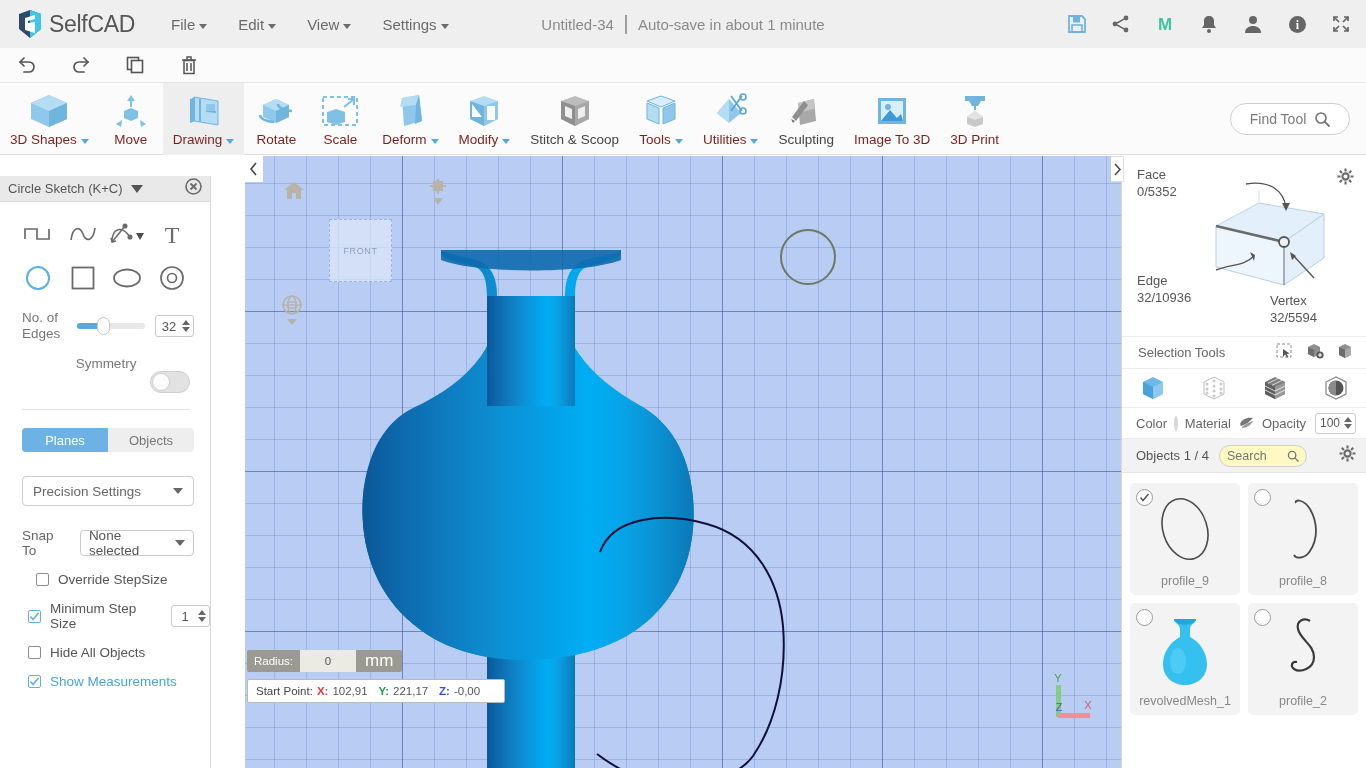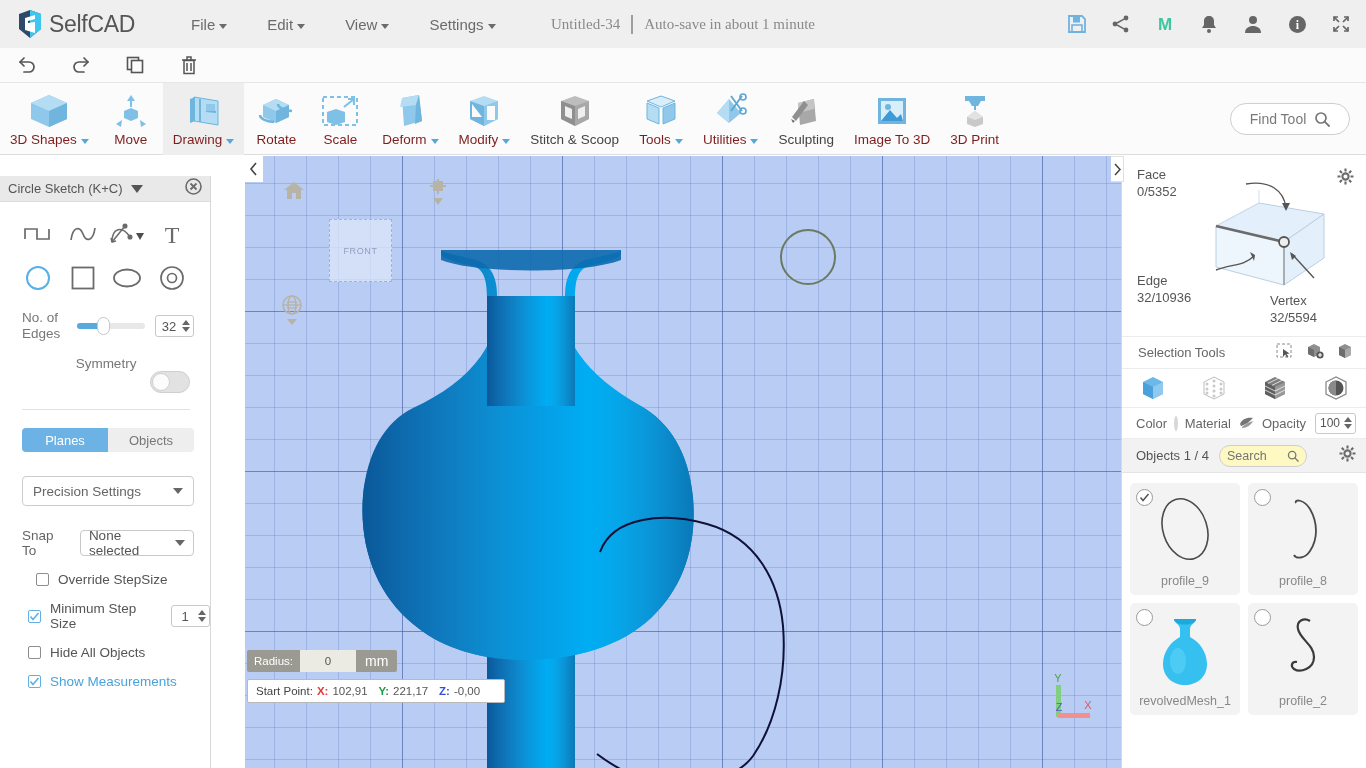--- a/index.html
+++ b/index.html
@@ -16,34 +16,34 @@
   .menubar {
     position: absolute; left: 0; top: 0; width: 1366px; height: 48px;
     background: #efefef;
     display: flex; align-items: center;
   }
   .logo-wrap { display: flex; align-items: center; margin-left: 16px; }
   .logo-mark { width: 28px; height: 30px; position: relative; }
   .logo-text {
     font-size: 23px; color: #555; margin-left: 5px; letter-spacing: -0.3px;
   }
-  .menu-items { display: flex; align-items: flex-end; margin-left: 56px; gap: 40px; }
+  .menu-items { display: flex; align-items: flex-end; margin-left: 36px; gap: 31px; }
   .menu-item {
     font-size: 15px; color: #6b6b6b; cursor: pointer;
     display: flex; align-items: center; gap: 4px;
   }
   .caret-d {
     width: 0; height: 0; border-left: 4px solid transparent;
     border-right: 4px solid transparent; border-top: 5px solid #6b6b6b;
     display: inline-block; position: relative; top: 2px;
   }
   .doc-title {
     position: absolute; left: 0; right: 0; top: 0; height: 48px;
     display: flex; align-items: center; justify-content: center;
-    gap: 11px; pointer-events: none; font-family: Liberation Serif, serif;
+    gap: 11px; pointer-events: none;
   }
   .doc-name { font-size: 15px; color: #8a8a8a; }
   .doc-sep { width: 2px; height: 19px; background: #9e9e9e; }
   .doc-autosave { font-size: 15px; color: #8a8a8a; }
   .top-icons {
     position: absolute; right: 14px; top: 0; height: 48px;
     display: flex; align-items: center; gap: 22px;
   }
   .ticon { width: 22px; height: 22px; display: flex; align-items: center; justify-content: center; cursor: pointer; }
 
@@ -208,21 +208,21 @@
   .vp-home { position: absolute; left: 38px; top: 24px; cursor: pointer; }
   .vp-ortho { position: absolute; left: 182px; top: 22px; cursor: pointer; }
   .vp-globe { position: absolute; left: 35px; top: 138px; cursor: pointer; }
   .measure-radius {
     position: absolute; left: 2px; top: 494px;
     display: flex; align-items: center; height: 22px;
     background: #9a9a92; border-radius: 2px; overflow: hidden;
   }
   .mr-label { font-size: 11.5px; color: #ffffff; padding: 0 7px; }
   .mr-value { font-size: 11.5px; color: #555; background: #ebebe4; width: 56px; text-align: center; line-height: 22px; height: 22px; }
-  .mr-unit { font-size: 14px; color: #ffffff; padding: 0 9px; }
+  .mr-unit { font-size: 17px; color: #ffffff; padding: 0 9px; }
   .measure-start {
     position: absolute; left: 2px; top: 523px; height: 24px;
     background: #ffffff; border: 1px solid #b9b9b9; border-radius: 2px;
     display: flex; align-items: center; padding: 0 8px; gap: 4px;
   }
   .ms-l { font-size: 11.5px; color: #444; }
   .ax-x { font-size: 11.5px; color: #e03a3a; font-weight: bold; }
   .ax-y { font-size: 11.5px; color: #1f9b4a; font-weight: bold; }
   .ax-z { font-size: 11.5px; color: #3250dd; font-weight: bold; }
   .ms-v { font-size: 11.5px; color: #555; min-width: 42px; }

